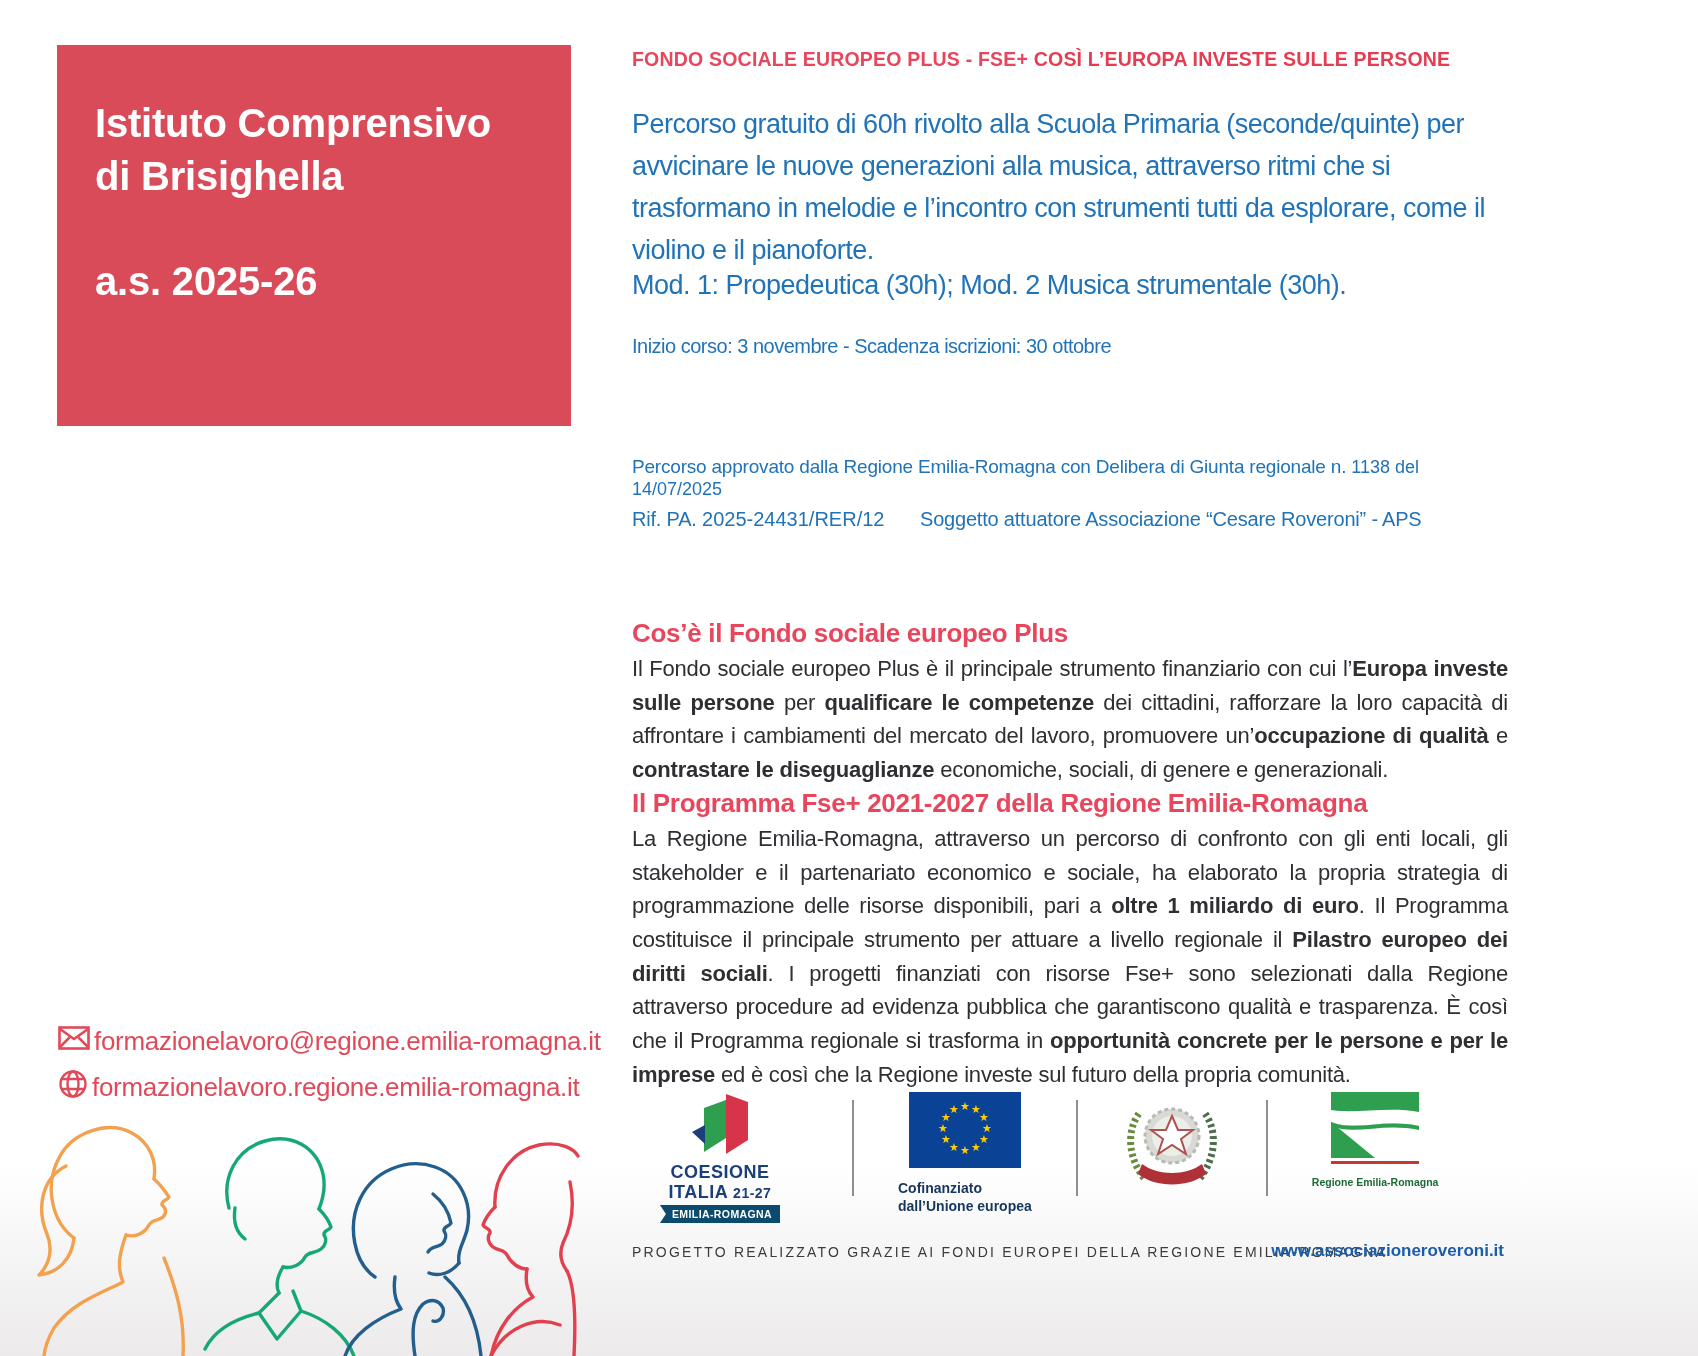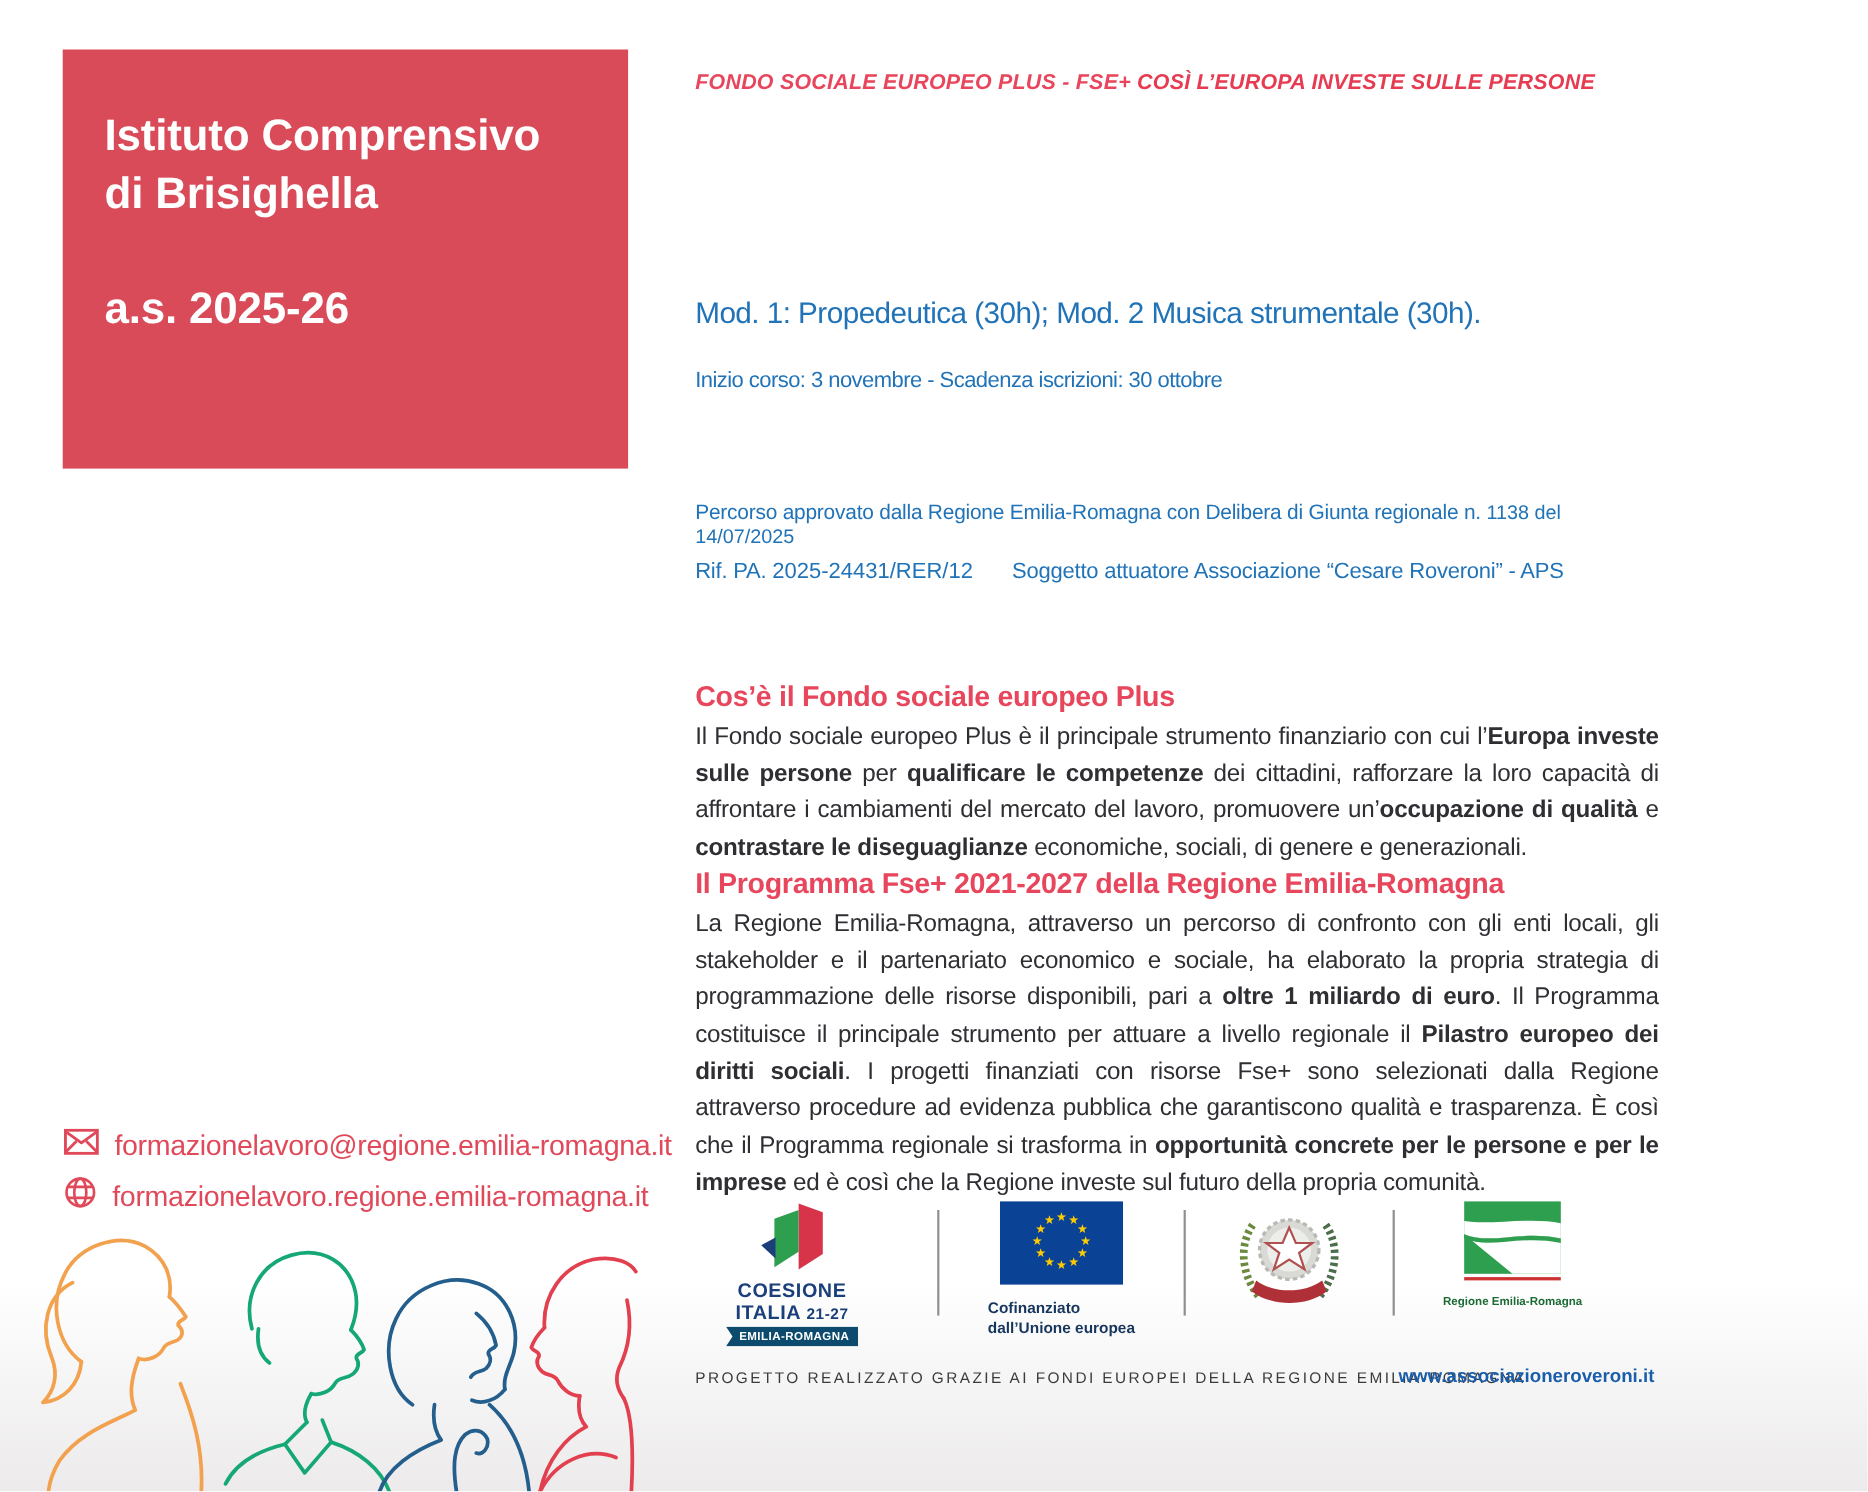--- a/index.html
+++ b/index.html
@@ -13,31 +13,31 @@
 
   
   .red-box{position:absolute;left:57px;top:45px;width:514px;height:381px;background:#d94b59;
     color:#fff;box-sizing:border-box;padding:52px 38px 0 38px;}
   .red-box .t{font-size:40px;font-weight:bold;line-height:1.32;letter-spacing:-0.2px;}
   .red-box .sub{margin-top:64px;}
   .red-box .yr{margin-top:52px;}
 
   
   .contacts{position:absolute;left:58px;top:1026px;display:flex;flex-direction:column;gap:12px;}
-  .contact-row{display:flex;align-items:center;gap:14px;font-size:26px;color:#e0495a;
+  .contact-row{display:flex;align-items:center;gap:4px;font-size:26px;color:#e0495a;
     text-decoration:none;letter-spacing:-0.3px;}
   .contact-row svg{flex:0 0 auto;}
 
   
   .illustration{position:absolute;left:14px;top:1086px;width:566px;height:270px;}
 
   
   .right-col{position:absolute;left:632px;top:48px;width:876px;height:1308px;}
   .right-col > div{position:absolute;left:0;width:876px;}
-  .fse-header{top:16px;font-size:19.5px;letter-spacing:0.2px;color:#e8465c;white-space:nowrap;font-style:italic;}
+  .fse-header{top:0;font-size:19.5px;letter-spacing:0.2px;color:#e8465c;white-space:nowrap;}
   .fse-header .prog{font-weight:600;}
   .fse-header .claim{font-weight:800;color:#e63c52;}
   .lead{top:56px;color:#2173b8;font-size:27px;line-height:1.55;letter-spacing:-0.5px;}
   .modules{top:222px;color:#2173b8;font-size:27px;letter-spacing:-0.5px;}
   .dates{top:287px;color:#2173b8;font-size:20px;letter-spacing:-0.5px;}
   .approval{top:408px;color:#2173b8;font-size:19px;letter-spacing:-0.2px;}
   .approval .num{font-size:18px;letter-spacing:0;}
   .rif{top:460px;color:#2173b8;font-size:20px;letter-spacing:-0.2px;}
   .rif .attuatore{position:absolute;left:288px;top:0;}
   .rif .val{letter-spacing:0;}
@@ -148,20 +148,21 @@
       </g>
     </svg>
   </div>
 
   <div class="right-col">
 
     <div class="fse-header">
       <span class="prog">FONDO SOCIALE EUROPEO PLUS - FSE+ </span><span class="claim">COSÌ L’EUROPA INVESTE SULLE PERSONE</span>
     </div>
 
+    <div class="lead">Percorso gratuito di 60h rivolto alla Scuola Primaria (seconde/quinte) per avvicinare le nuove generazioni alla musica, attraverso ritmi che si trasformano in melodie e l’incontro con strumenti tutti da esplorare, come il violino e il pianoforte.</div>
 
     <div class="modules">Mod. 1: Propedeutica (30h); Mod. 2 Musica strumentale (30h).</div>
 
     <div class="dates">Inizio corso: 3 novembre - Scadenza iscrizioni: 30 ottobre</div>
 
     <div class="approval">
       <span>Percorso approvato dalla Regione Emilia-Romagna con Delibera di Giunta regionale n. </span><span class="num">1138 del 14/07/2025</span>
     </div>
 
     <div class="rif">

